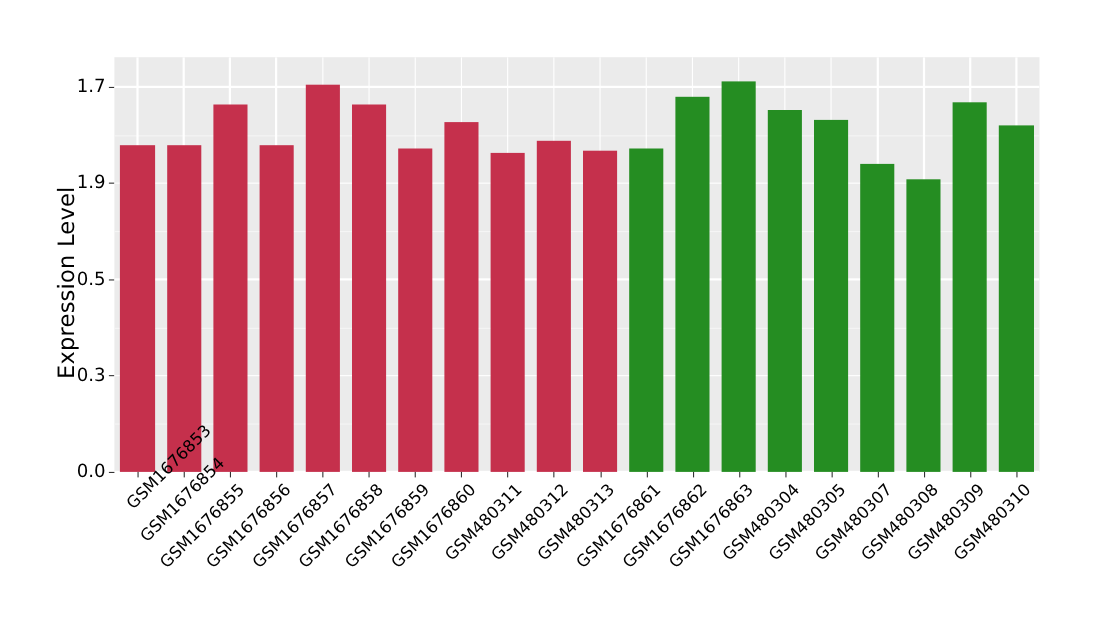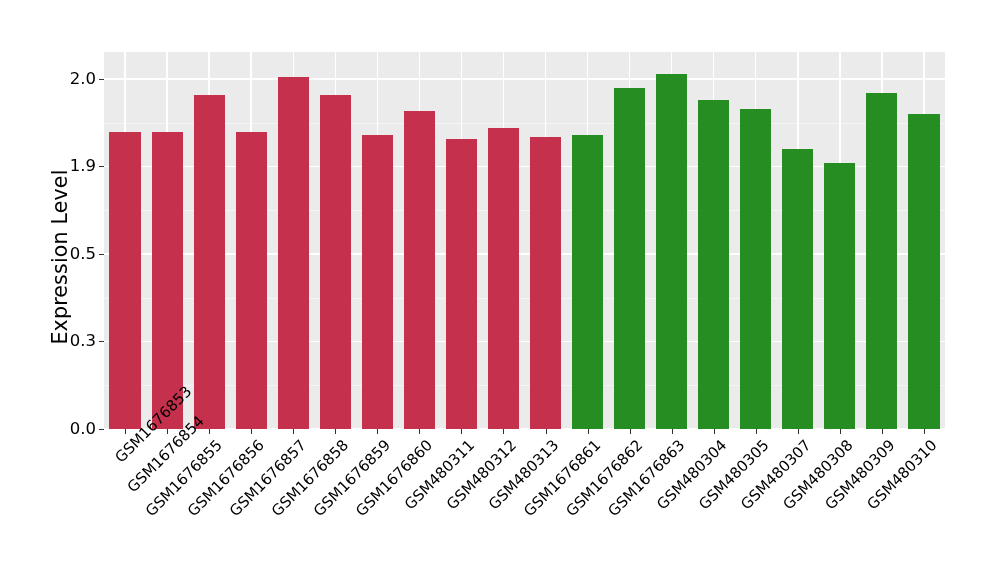--- a/index.html
+++ b/index.html
@@ -164,21 +164,21 @@
       </div>
       <div class="y-tick" style="top: 254px;">
         <span class="y-tick-text">0.5</span>
         <span class="y-tick-mark"></span>
       </div>
       <div class="y-tick" style="top: 166.5px;">
         <span class="y-tick-text">1.9</span>
         <span class="y-tick-mark"></span>
       </div>
       <div class="y-tick" style="top: 79px;">
-        <span class="y-tick-text">2.0</span>
+        <span class="y-tick-text">1.7</span>
         <span class="y-tick-mark"></span>
       </div>
     </div>
 
   <div id="panel">
     <div id="grid-layer">
         <div class="gridline-major" style="top: 376.3px;"></div>
         <div class="gridline-major" style="top: 288.8px;"></div>
         <div class="gridline-major" style="top: 201.3px;"></div>
         <div class="gridline-major" style="top: 113.8px;"></div>

